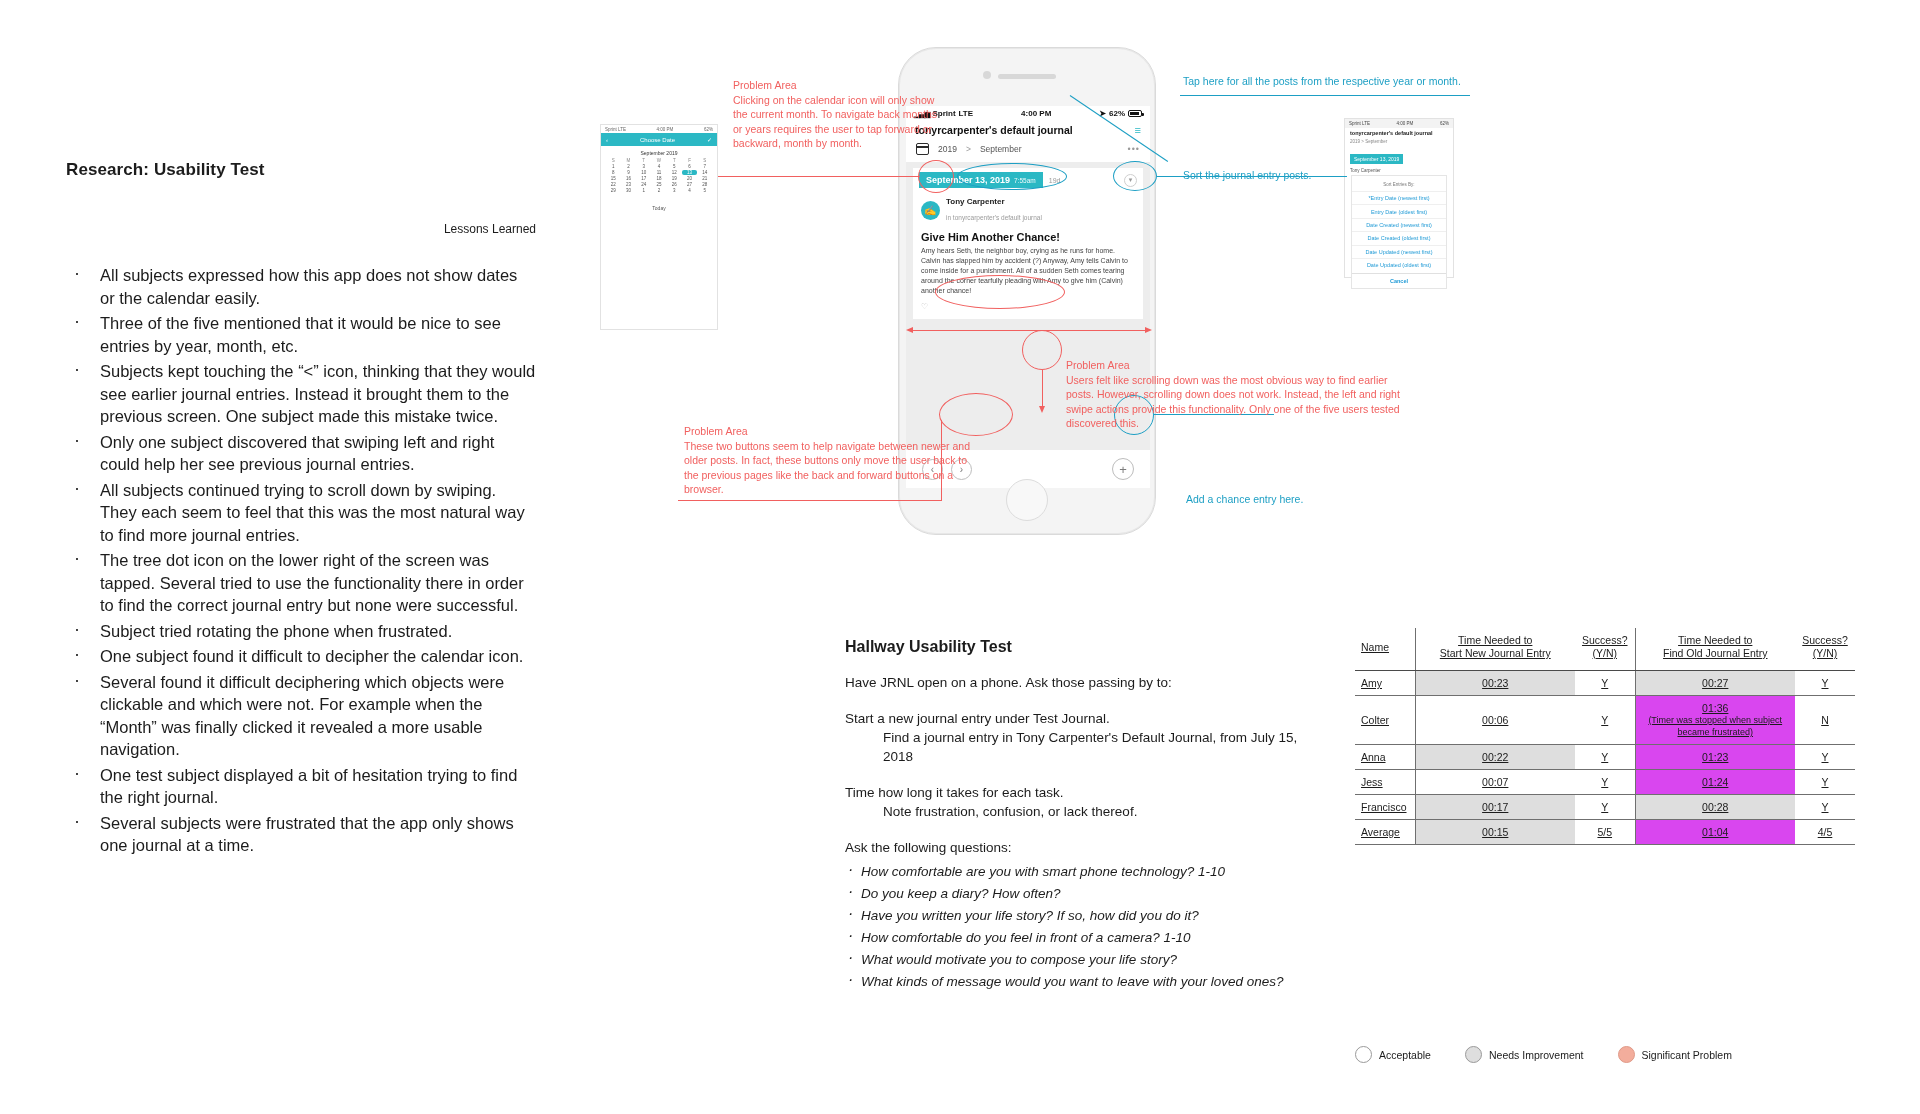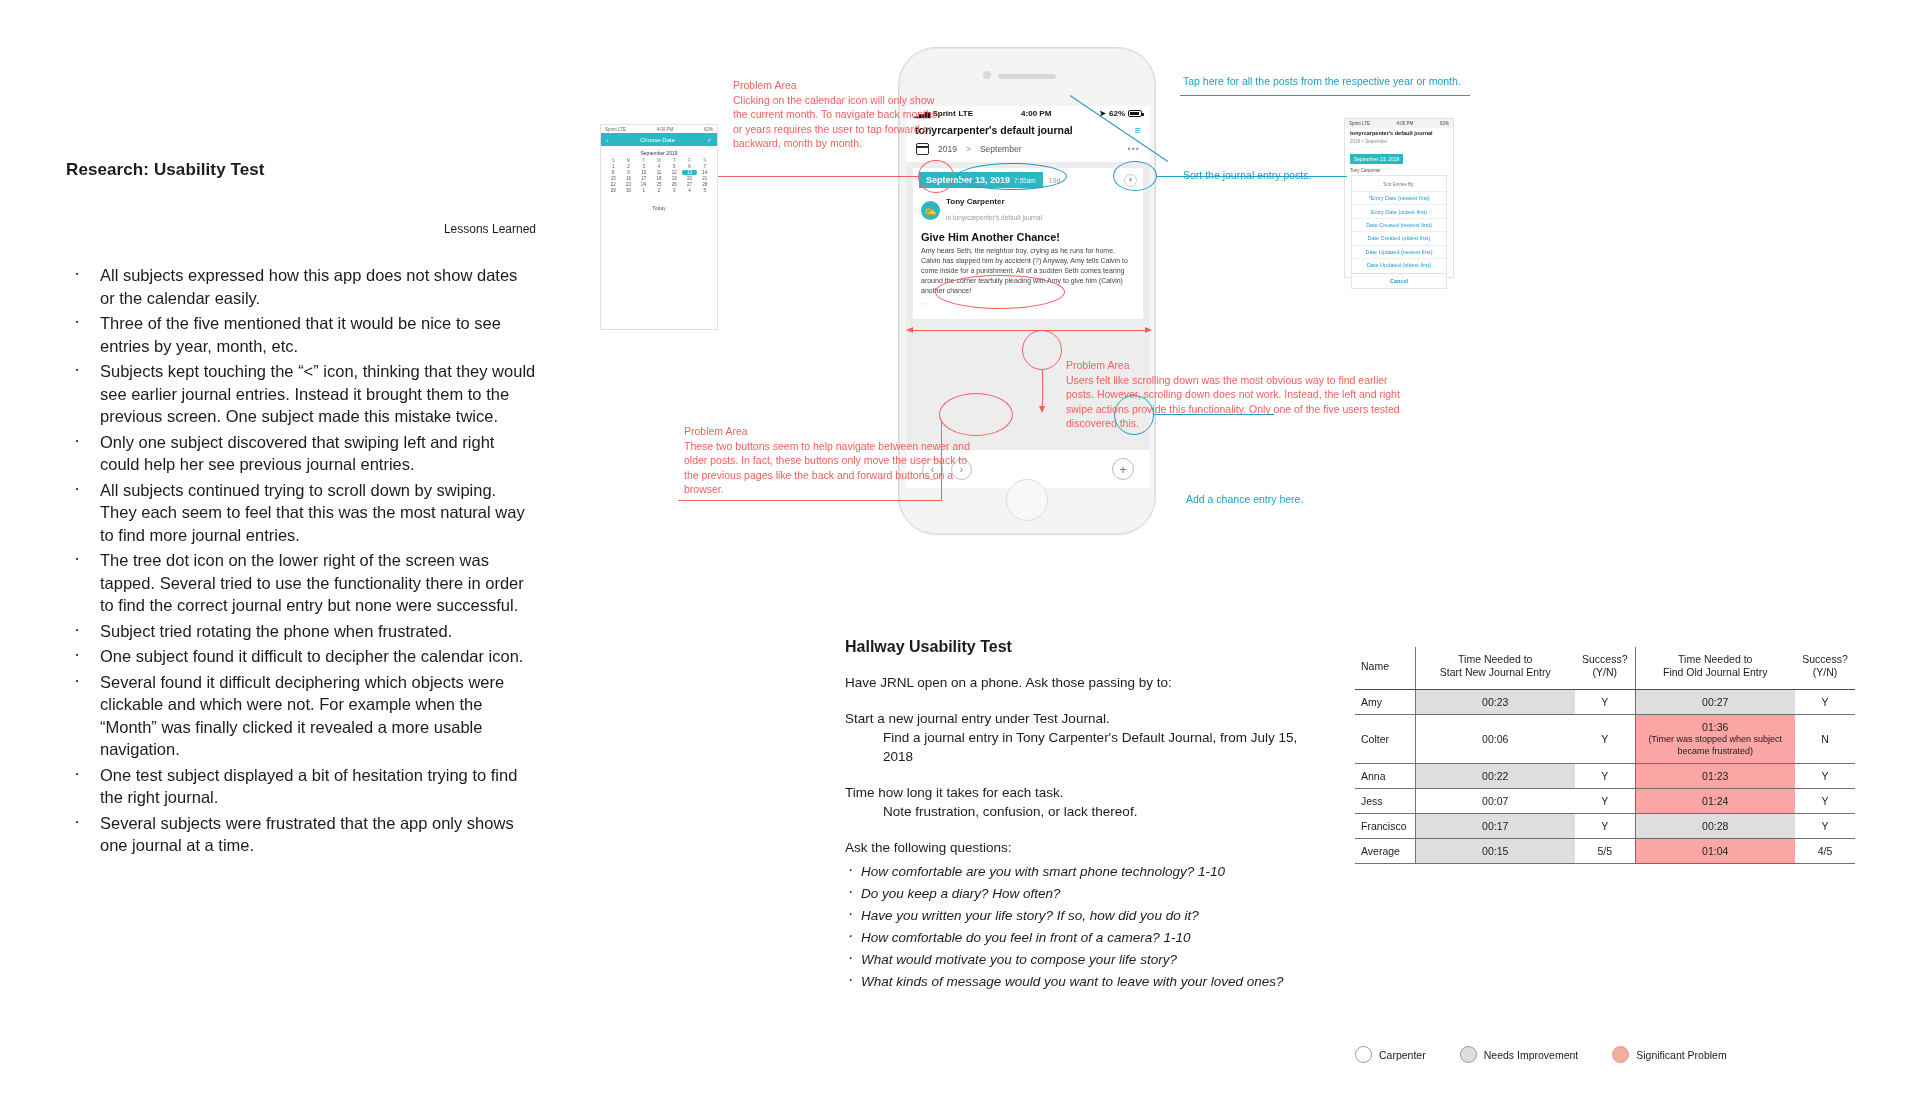--- a/index.html
+++ b/index.html
@@ -201,35 +201,35 @@
   .hall-title { font-size:16px; font-weight:bold; }
   .hall p { font-size:13.5px; line-height:19px; margin-top:17px; }
   .hall .tight { margin-top:0;margin-left:38px; }
   .hall ul { list-style:none; margin-top:4px;font-style:italic; }
   .hall ul li { position:relative; padding-left:16px; font-size:13.5px;
     line-height:22px; }
   .hall ul li::before { content:"·"; position:absolute; left:3px; top:-2px;
     font-size:16px; }
 
   
-  .tbl-wrap { position:absolute; left:1355px; top:647px; }
+  .tbl-wrap { position:absolute; left:1355px; top:628px;text-decoration:underline; }
   table.ut { border-collapse:collapse; font-size:10.5px; }
   table.ut td, table.ut th {
     border-bottom:1px solid #6f6f6f; padding:6px 4px; text-align:center;
     font-weight:normal; vertical-align:middle;
   }
   table.ut .nm { text-align:left; padding-left:6px; width:60px; }
   table.ut .c-time { width:160px; }
   table.ut .c-succ { width:60px; }
   table.ut thead td { border-bottom:1px solid #4a4a4a; line-height:13px;
     padding-bottom:10px; }
   .vsep { border-left:1px solid #6f6f6f; }
   .vsep2 { border-left:1px solid #6f6f6f; }
   .g { background:#dedede; }
-  .r { background:#fca5a5; }
+  .r { background:#d946ef; }
   .sub2 { font-size:9px; line-height:12px; }
 
   .legend { position:absolute; left:1355px; top:1046px; display:flex;
     align-items:center; gap:8px; font-size:10.5px; }
   .legend .itm { display:flex; align-items:center; gap:7px; margin-right:26px; }
   .dot { width:17px; height:17px; border-radius:50%; border:1px solid #9a9a9a; }
   .dot.acc { background:#ffffff; }
   .dot.ni  { background:#dedede; }
   .dot.sp  { background:#f3ad9c; border-color:#e09a88; }
 </style>
@@ -536,21 +536,21 @@
           <td class="c-time vsep2 r">01:04</td>
           <td class="c-succ">4/5</td>
         </tr>
       </tbody>
     </table>
   </div>
 
   <div class="legend">
     <span class="itm">
       <span class="dot acc"></span>
-      <span>Carpenter</span>
+      <span>Acceptable</span>
     </span>
     <span class="itm">
       <span class="dot ni"></span>
       <span>Needs Improvement</span>
     </span>
     <span class="itm">
       <span class="dot sp"></span>
       <span>Significant Problem</span>
     </span>
   </div>

